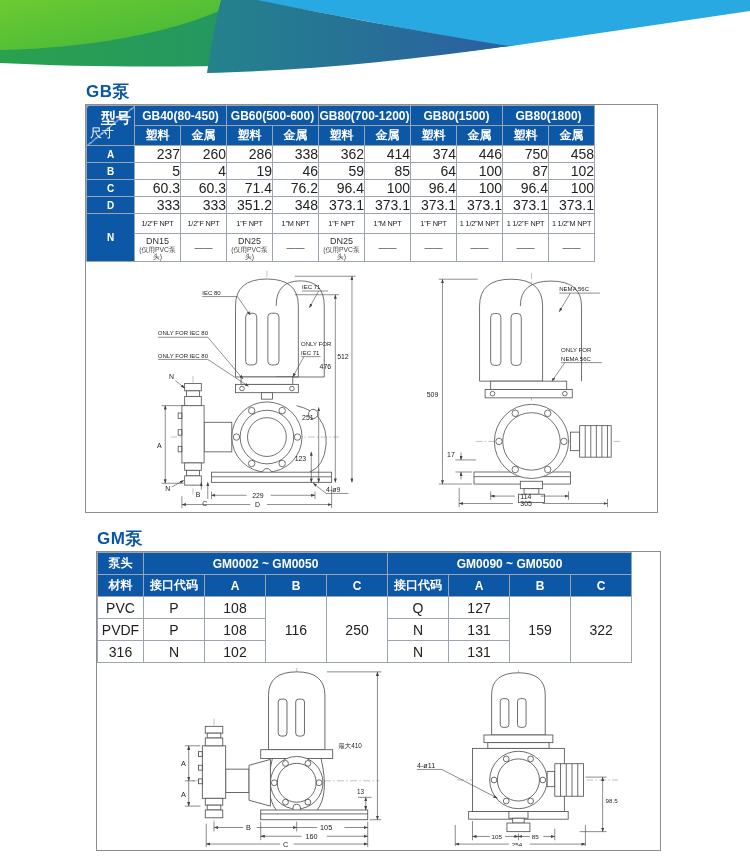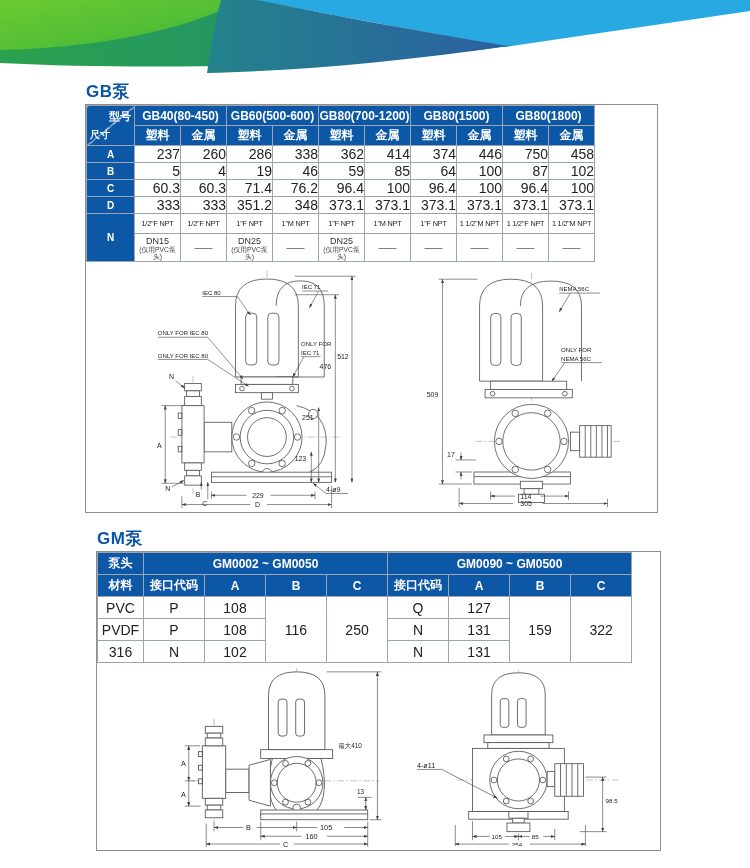--- a/index.html
+++ b/index.html
@@ -17,22 +17,22 @@
   .gb-spec col.c0{width:48px;} .gb-spec col.c{width:46px;}
   .gb-spec tr.h1{height:20px;} .gb-spec tr.h2{height:20px;margin-left:24px;}
   .gb-spec tr.dr{height:17px;font-size:10px;}
   .gb-spec tr.dr td{font-size:14px;text-align:right;}
   .gb-spec tr.npt{height:20px;}
   .gb-spec tr.npt td{font-size:7.3px;letter-spacing:-.2px;}
   .gb-spec tr.dn{height:28px;}
   .gb-spec tr.dn td{font-size:9px;color:#333;}
   .gb-spec tr.dn .note{font-size:6.8px;color:#444;line-height:7px;}
   th.corner{position:relative;background:linear-gradient(to bottom right,#0d57a7 49.3%,#e8eef5 49.3%,#e8eef5 50.7%,#0d57a7 50.7%);color:#fff;}
-  th.corner .ct{position:absolute;top:3px;right:3px;font-size:11px;font-weight:bold;}
-  th.corner .cb{position:absolute;bottom:3px;left:3px;font-size:10px;font-weight:bold;}
+  th.corner .ct{position:absolute;top:3px;right:3px;font-size:15px;font-weight:bold;}
+  th.corner .cb{position:absolute;bottom:3px;left:3px;font-size:12px;font-weight:normal;}
   .gm-spec{position:absolute;left:0;top:0;width:534px;border-radius:15px;}
   .gm-spec col.c0{width:46px;} .gm-spec col.c{width:61px;}
   .gm-spec tr{height:22px;}
   .gm-spec td{font-size:14px;}
   .drawing{position:absolute;}
   .dln{stroke:#555;stroke-width:.9;fill:none;}
   .dlnF{stroke:#555;stroke-width:.9;fill:#fff;}
   .dim{stroke:#444;stroke-width:.65;fill:none;}
   .cl{stroke:#888;stroke-width:.55;fill:none;stroke-dasharray:7 2.5 1.5 2.5;}
   .dlab{font-size:7.5px;fill:#222;font-family:"Liberation Sans",sans-serif;}

